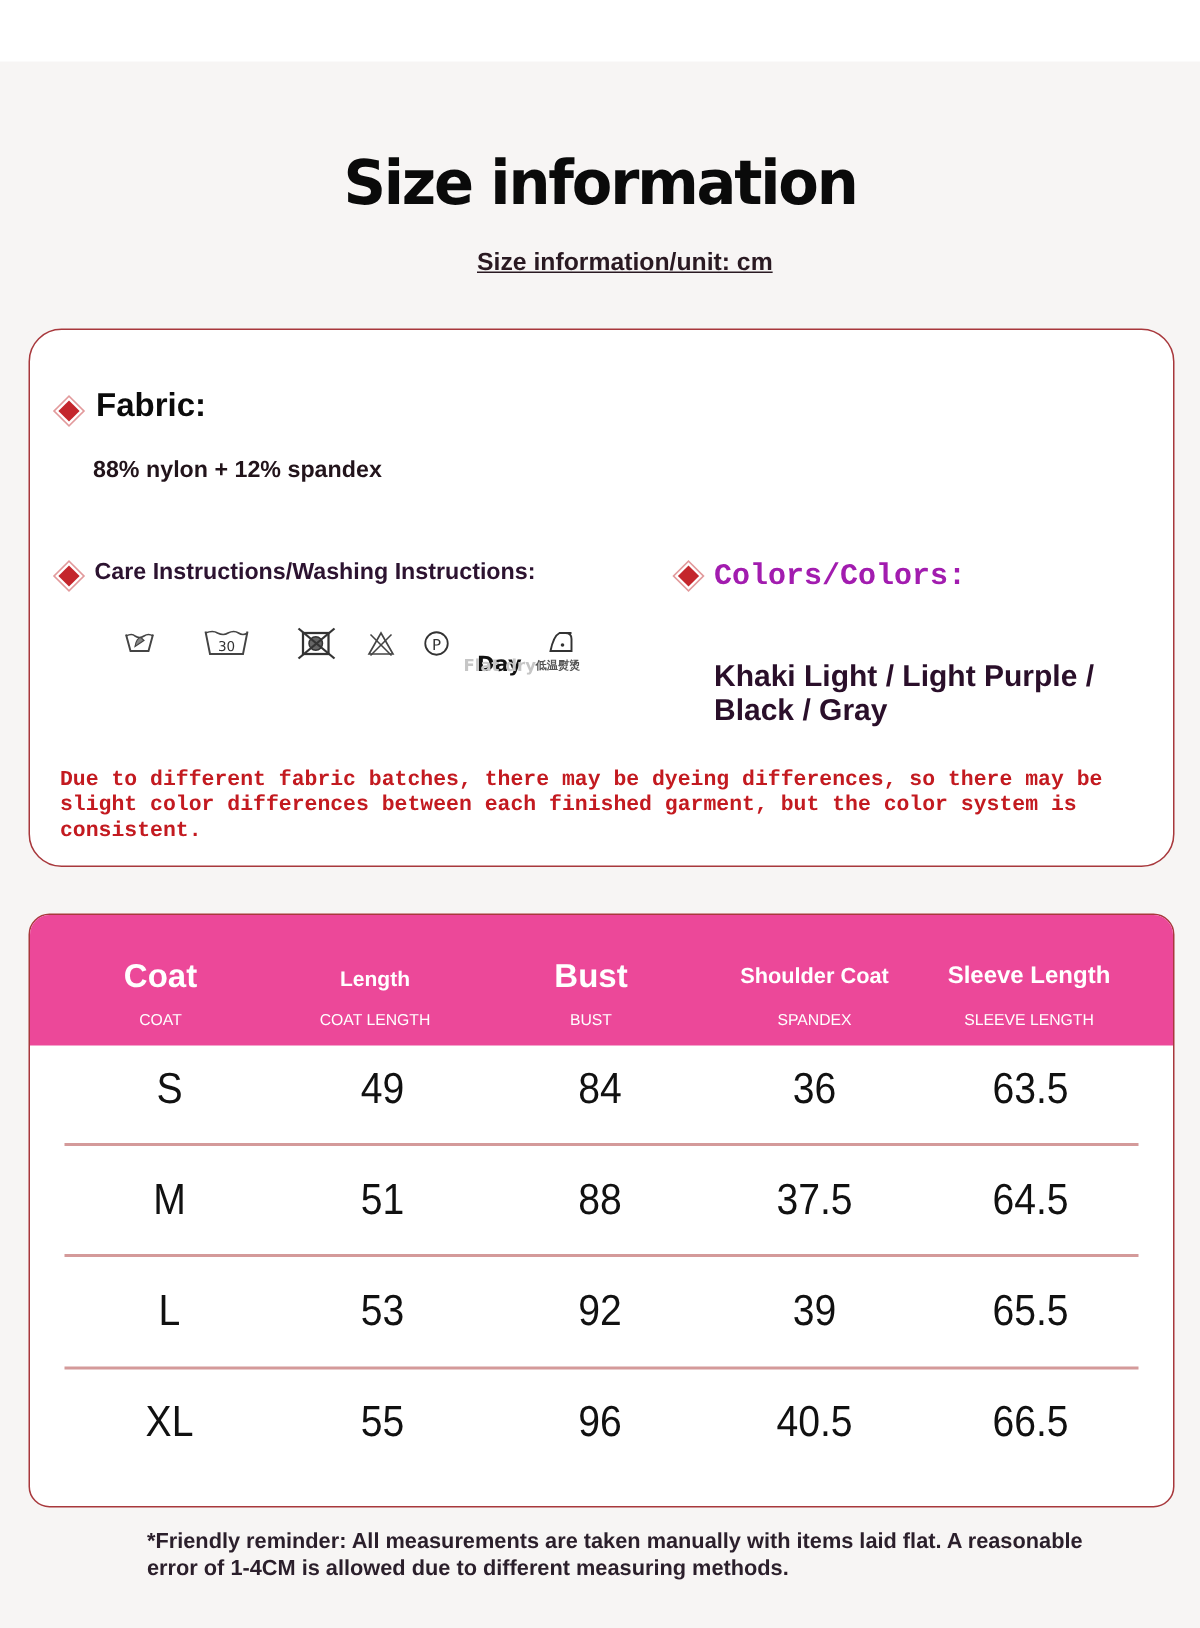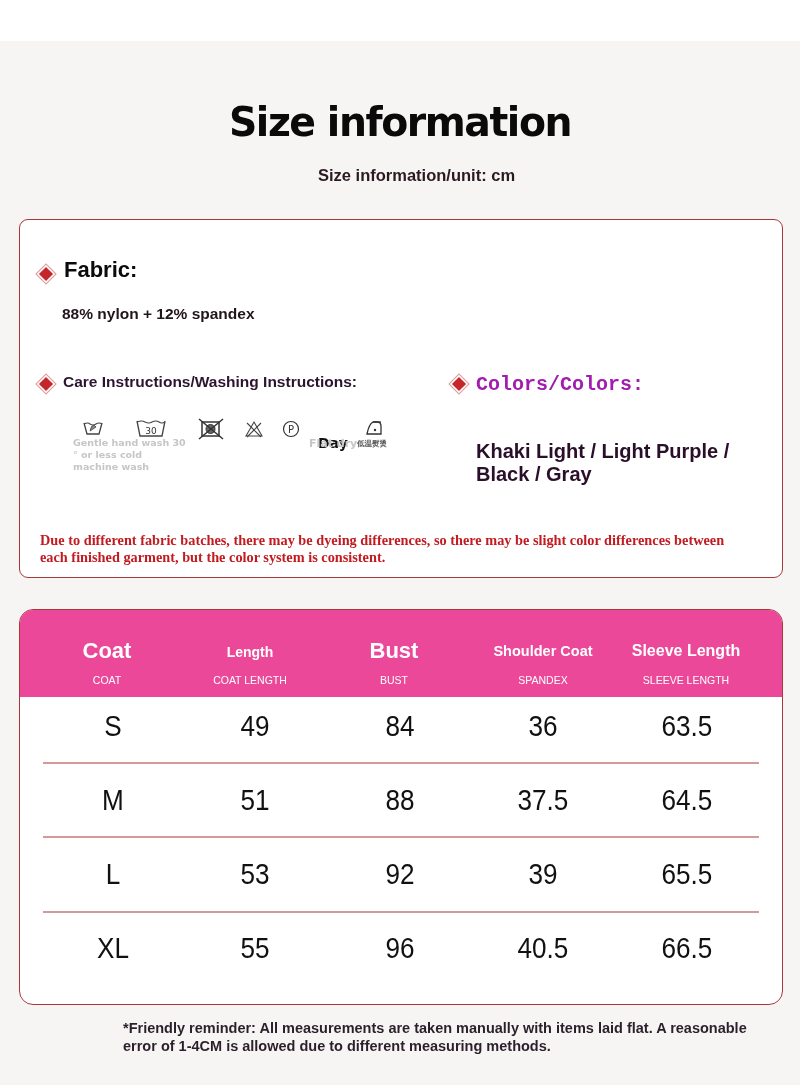--- a/index.html
+++ b/index.html
@@ -24,27 +24,28 @@
       letter-spacing: -1.5px;
       color: #0a0a0a;
       transform: scaleX(0.96);
     }
     .page-subtitle {
       position: absolute; left: 318px; top: 166px;
       font-family: "Liberation Sans", sans-serif;
       font-weight: bold;
       font-size: 16.5px;
       color: #2a1a22;
+      text-decoration: underline;
     }
     
     .info-card {
       position: absolute; left: 19px; top: 219px; width: 764px; height: 359px;
       background: #ffffff;
       border: 1.3px solid #a8383c;
-      border-radius: 9px;
+      border-radius: 22px;
     }
     .diamond {
       position: absolute; width: 10px; height: 10px;
       background: #c4262c;
       transform: rotate(45deg);
       box-shadow: 0 0 0 1.5px #fff, 0 0 0 2.6px #e29a9c;
     }
     .fabric-label {
       position: absolute; left: 44px; top: 37px;
       font-weight: bold; font-size: 22px; color: #0b0b0b;
@@ -83,22 +84,21 @@
     .care-text {
       position: absolute;
       font-family: "DejaVu Sans", sans-serif;
       font-weight: bold;
     }
     .care-text.gray { color: #c6c6c6; }
     .care-text.black { color: #111; }
     .batch-note {
       position: absolute; left: 20px; top: 292px; width: 700px;
       font-weight: bold; font-size: 14.3px; line-height: 17px; color: #c31a20;
-      font-family: Liberation Serif, serif;
-      margin-top: 20px;
+      font-family: Liberation Mono, monospace;
     }
 
     
     .size-table {
       position: absolute; left: 19px; top: 609px; width: 764px; height: 396px;
       background: #ffffff;
       border: 1.3px solid #a8383c;
       border-radius: 14px;
       overflow: hidden;
     }
@@ -125,21 +125,20 @@
     .cell {
       position: absolute; width: 150px; text-align: center;
       font-family: "Liberation Sans", sans-serif;
       font-size: 29px; color: #111;
       transform: scaleX(0.9);
     }
     .reminder {
       position: absolute; left: 98px; top: 1019px; width: 640px;
       font-weight: bold; font-size: 14.5px; line-height: 18px; color: #2b1f2b;
       font-family: "Liberation Sans", sans-serif;
-      margin-left: 25px;
     }
   </style>
 </head>
 <body>
 
 <div class="top-white"></div>
 
 <h1 class="page-title">Size information</h1>
 <div class="page-subtitle">Size information/unit: cm</div>
 
@@ -180,21 +179,20 @@
     <circle cx="9" cy="9" r="7.5" fill="none" stroke="#333" stroke-width="1.2"></circle>
     <text x="9" y="13" text-anchor="middle" font-size="10" font-family="DejaVu Sans, sans-serif" fill="#333">P</text>
   </svg>
   <div class="care-text black" style="left:298px; top:215px; font-size:14px;">Day</div>
   <svg class="care-icon" style="left:345px; top:200px;" width="18" height="16" viewBox="0 0 18 16">
     <path d="M2 14 L16 14 L16 6 Q16 2 12 2 L8 2 Q4 4 2 14 Z" fill="none" stroke="#333" stroke-width="1.3"></path>
     <line x1="8" y1="2" x2="16" y2="2" stroke="#333" stroke-width="1.3"></line>
     <circle cx="10" cy="10" r="1.2" fill="#333"></circle>
   </svg>
 
-  <div class="care-text gray" style="left:53px; top:217px; width:114px; font-size:9.5px; line-height:12px;">Gentle hand wash 30 ° or less cold machine wash</div>
   <div class="care-text gray" style="left:289px; top:217px; font-size:11px;">Flat dry</div>
   <div class="care-text" style="left:337px; top:219px; font-size:7.5px; color:#555; font-weight:bold;">低温熨烫</div>
 
   <div class="batch-note">Due to different fabric batches, there may be dyeing differences, so there may be slight color differences between each finished garment, but the color system is consistent.</div>
 </section>
 
 <section class="size-table">
   <div class="table-header">
     <div class="th" style="left:12px;">
       <div class="main" style="top:28px; font-size:22px;">Coat</div>

